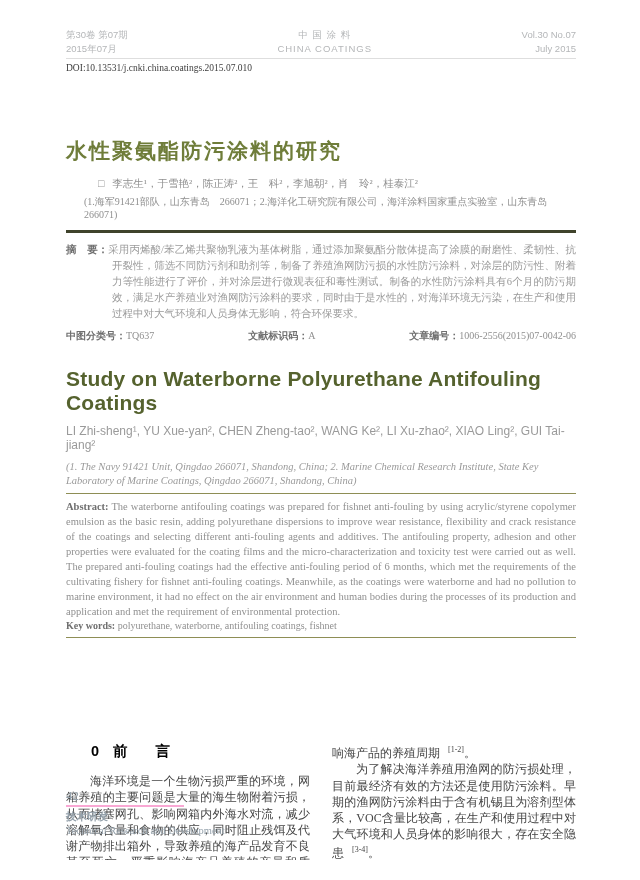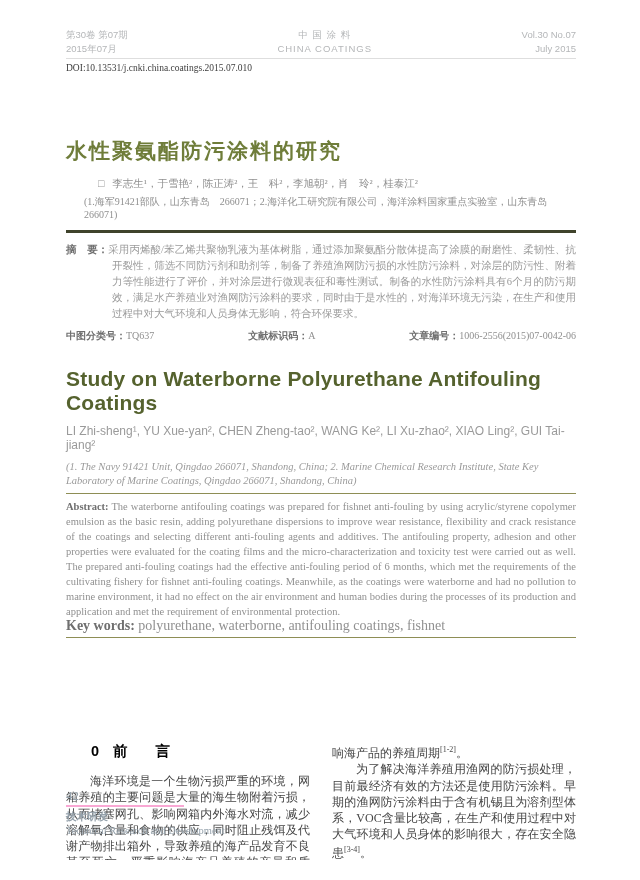--- a/index.html
+++ b/index.html
@@ -119,21 +119,21 @@
     background: #8e8e55;
   }
   .en-abstract {
     margin-top: 5px;
     font-size: 10.5px;
     line-height: 15px;
     color: #909090;
     text-align: justify;
   }
   .en-keywords {
-    font-size: 14px;
+    font-size: 10px;
     line-height: 13.6px;
     color: #909090;
   }
   .rule-thin2 {
     margin-top: 4px;
     height: 1.5px;
     background: #8e8e55;
   }
 
   
@@ -154,21 +154,21 @@
   .section-heading .num { margin-right: 14px; }
   .section-heading .ttl { letter-spacing: 12px; }
   .bpara {
     font-size: 12px;
     line-height: 16.2px;
     color: #454545;
     text-align: justify;
   }
   .bpara.indent { text-indent: 2em; }
   .bpara + .bpara { margin-top: 0; }
-  .bpara sup { font-size: 8px; color: #454545; }
+  .bpara sup { font-size: 8px; color: #454545; margin-left: 8px; }
 
   
   .footer {
     position: absolute;
     left: 66px;
     bottom: 24px;
     color: #95a2ac;
   }
   .footer .pagenum {
     font-family: "Liberation Serif", serif;

